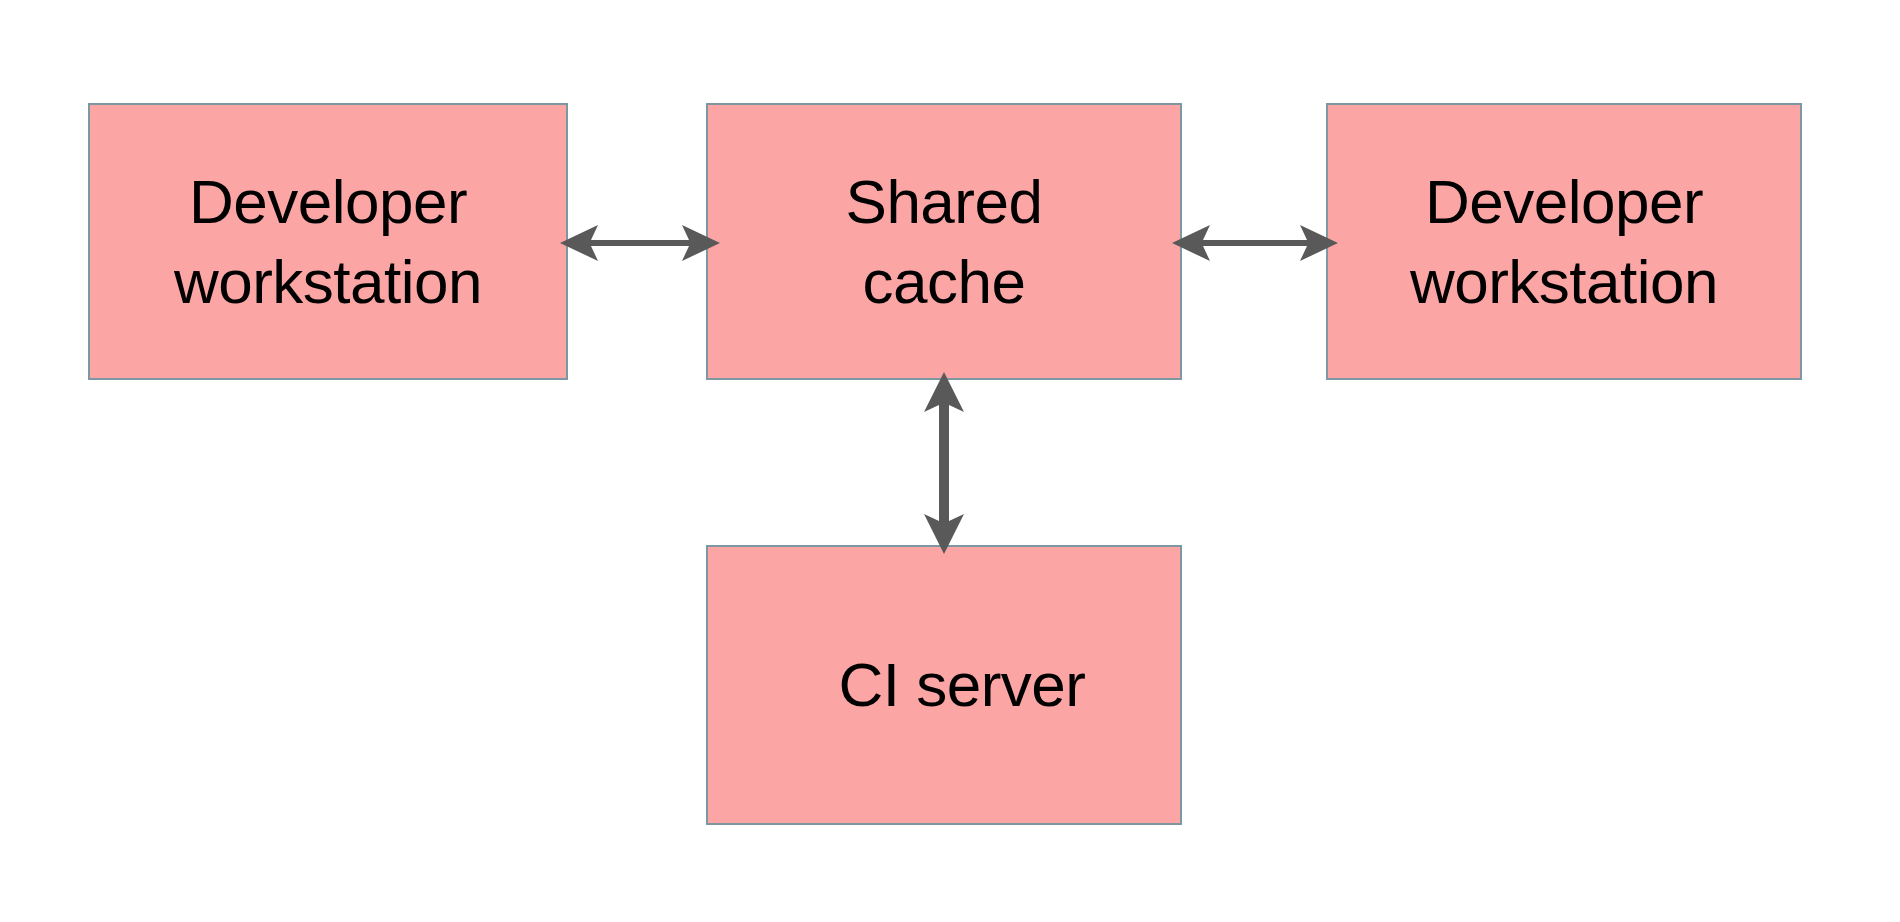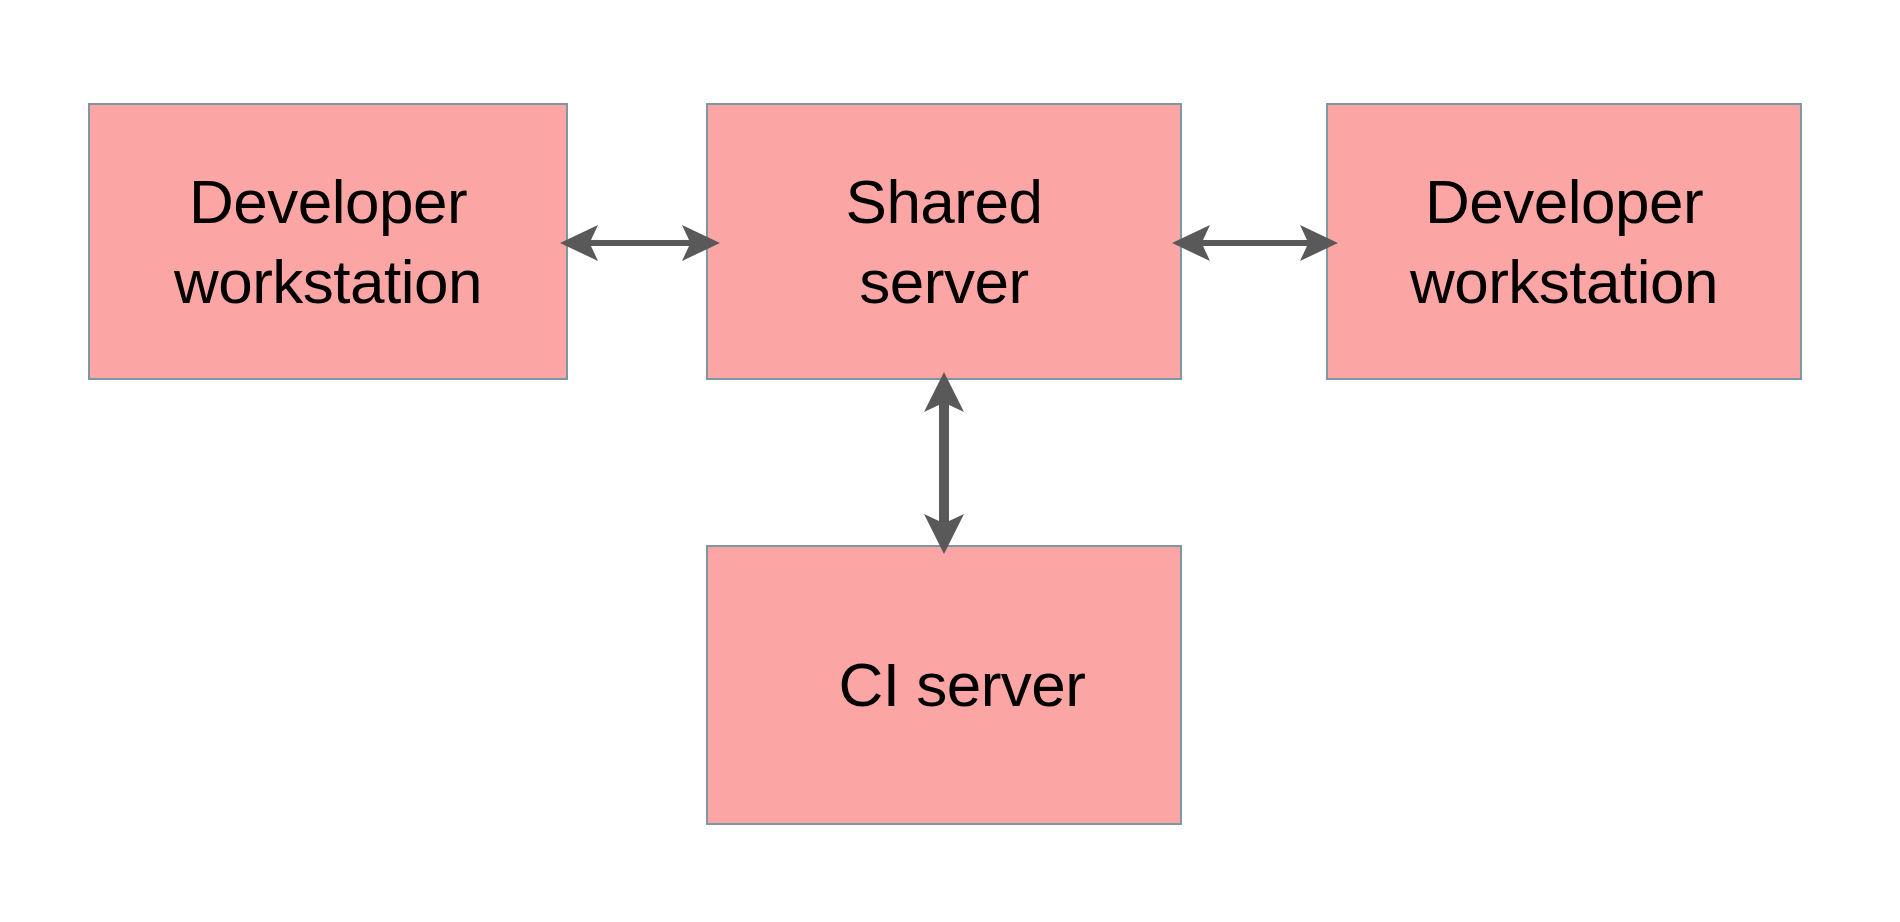--- a/index.html
+++ b/index.html
@@ -59,21 +59,21 @@
 
 <div id="canvas">
 
   <div class="node" id="node-dev-left">
     <span class="node-label">Developer
 workstation</span>
   </div>
 
   <div class="node" id="node-shared">
     <span class="node-label">Shared
-server</span>
+cache</span>
   </div>
 
   <div class="node" id="node-dev-right">
     <span class="node-label">Developer
 workstation</span>
   </div>
 
   <div class="node" id="node-ci">
     <span class="node-label">CI server</span>
   </div>

